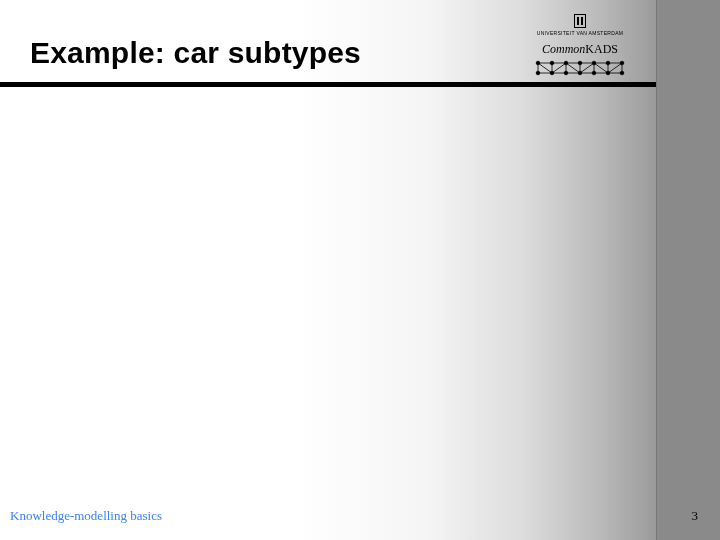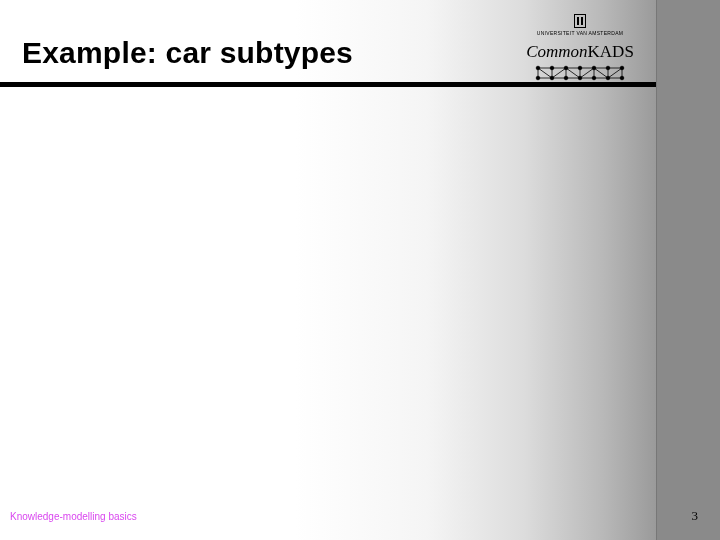--- a/index.html
+++ b/index.html
@@ -20,21 +20,21 @@
     position: absolute;
     right: 0; top: 0;
     width: 64px;
     height: 540px;
     background: #8a8a8a;
     border-left: 1px solid #777;
   }
   .header {
     position: relative;
     width: 100%;
-    padding: 36px 18px 12px 22px;
+    padding: 36px 18px 12px 30px;
   }
   .title {
     font-size: 30px;
     font-weight: bold;
     color: #000;
     letter-spacing: 0.2px;
   }
   .logos {
     position: absolute;
     right: 16px;
@@ -69,21 +69,21 @@
     color: #000;
     white-space: nowrap;
   }
   .ck {
     display: flex;
     flex-direction: column;
     align-items: center;
     gap: 2px;
   }
   .ck-text {
-    font-size: 17px;
+    font-size: 12px;
     color: #000;
   }
   .ck-text .em { font-style: italic; font-family: Georgia, "Times New Roman", serif; }
   .ck-text .rm { font-family: Georgia, "Times New Roman", serif; }
   .ck-net {
     width: 96px;
     height: 18px;
   }
   .rule {
     height: 5px;
@@ -98,23 +98,23 @@
     position: absolute;
     left: 0;
     bottom: 16px;
     width: 720px;
     display: flex;
     justify-content: space-between;
     align-items: baseline;
     padding: 0 22px 0 10px;
   }
   .footer-left {
-    font-family: Liberation Sans, sans-serif;
-    font-size: 10px;
-    color: #d946ef;
+    font-family: Liberation Serif, serif;
+    font-size: 13px;
+    color: #3b82f6;
   }
   .footer-right {
     font-family: Georgia, "Times New Roman", serif;
     font-size: 13px;
     color: #000;
   }
 </style>
 </head>
 <body>
 

